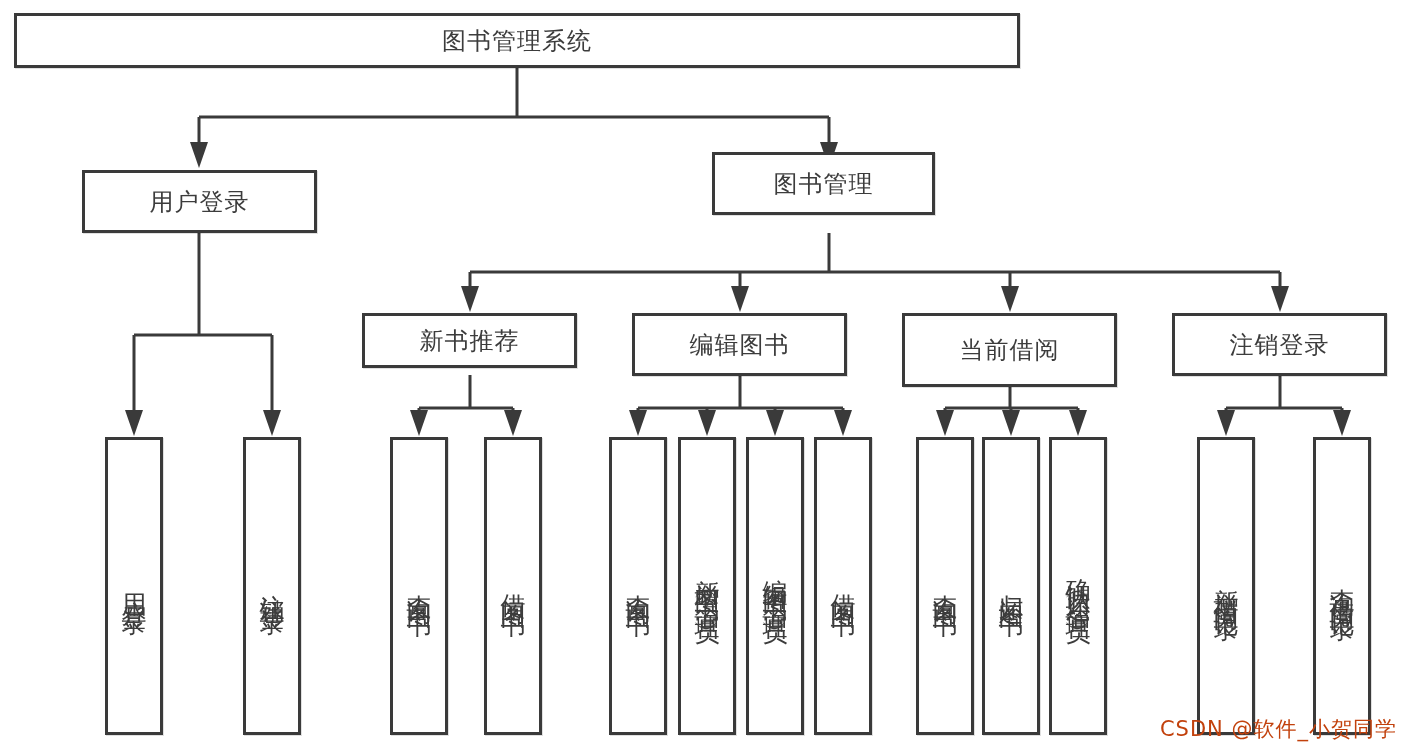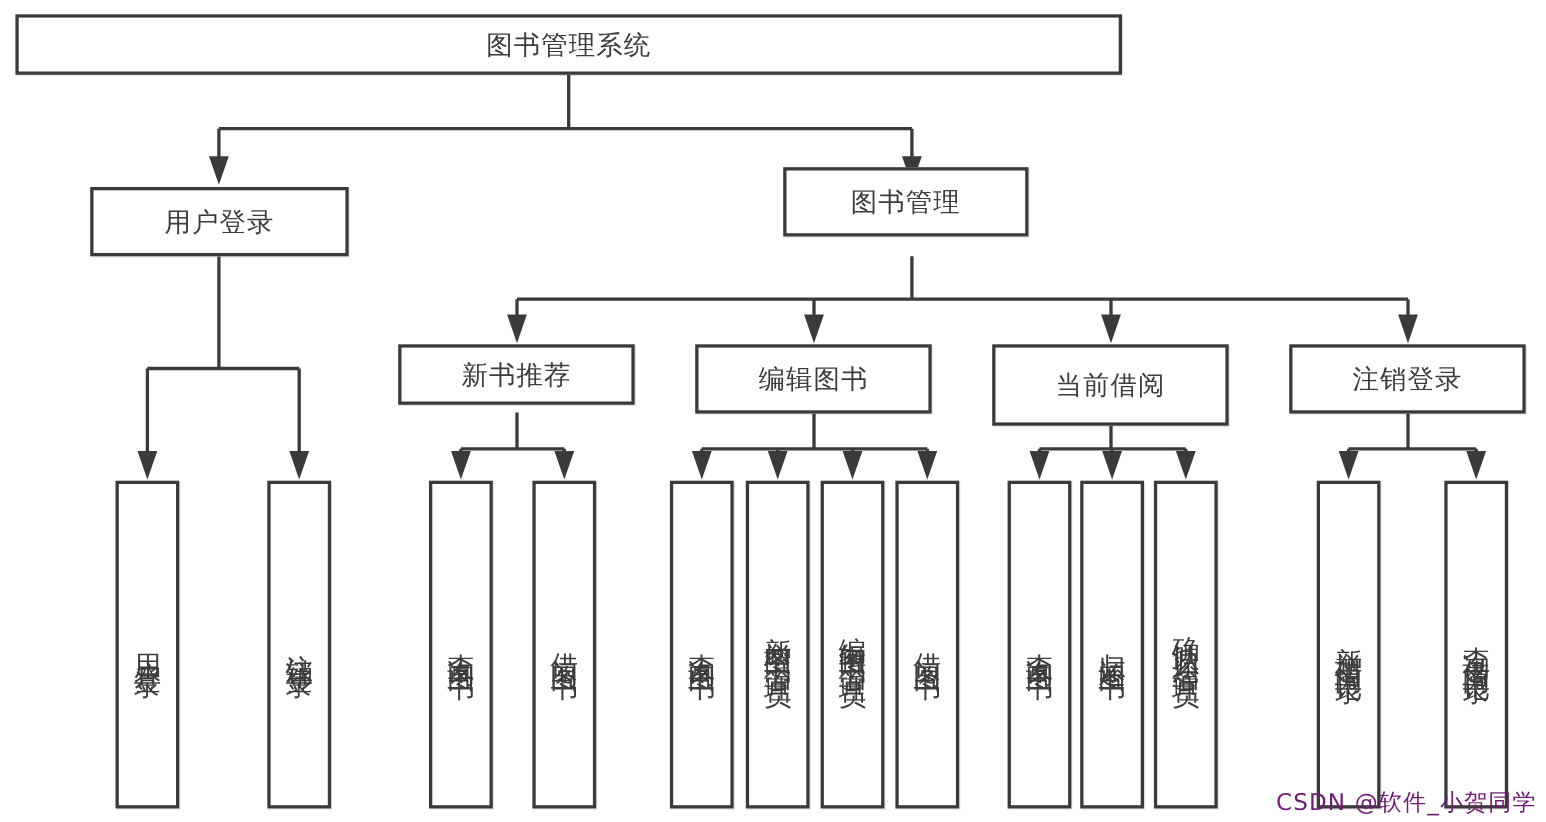--- a/index.html
+++ b/index.html
@@ -43,21 +43,21 @@
     font-size: 25px;
     letter-spacing: 6px;
     white-space: normal;
     line-height: 1;
   }
   #watermark {
     position: absolute;
     right: 8px;
     bottom: 4px;
     font-size: 21px;
-    color: #701a75;
+    color: #c2410c;
     z-index: 3;
     letter-spacing: 1px;
   }
 </style>
 </head>
 <body>
 
 <div id="canvas">
 
   <svg id="connectors" viewBox="0 0 1405 747" xmlns="http://www.w3.org/2000/svg">

